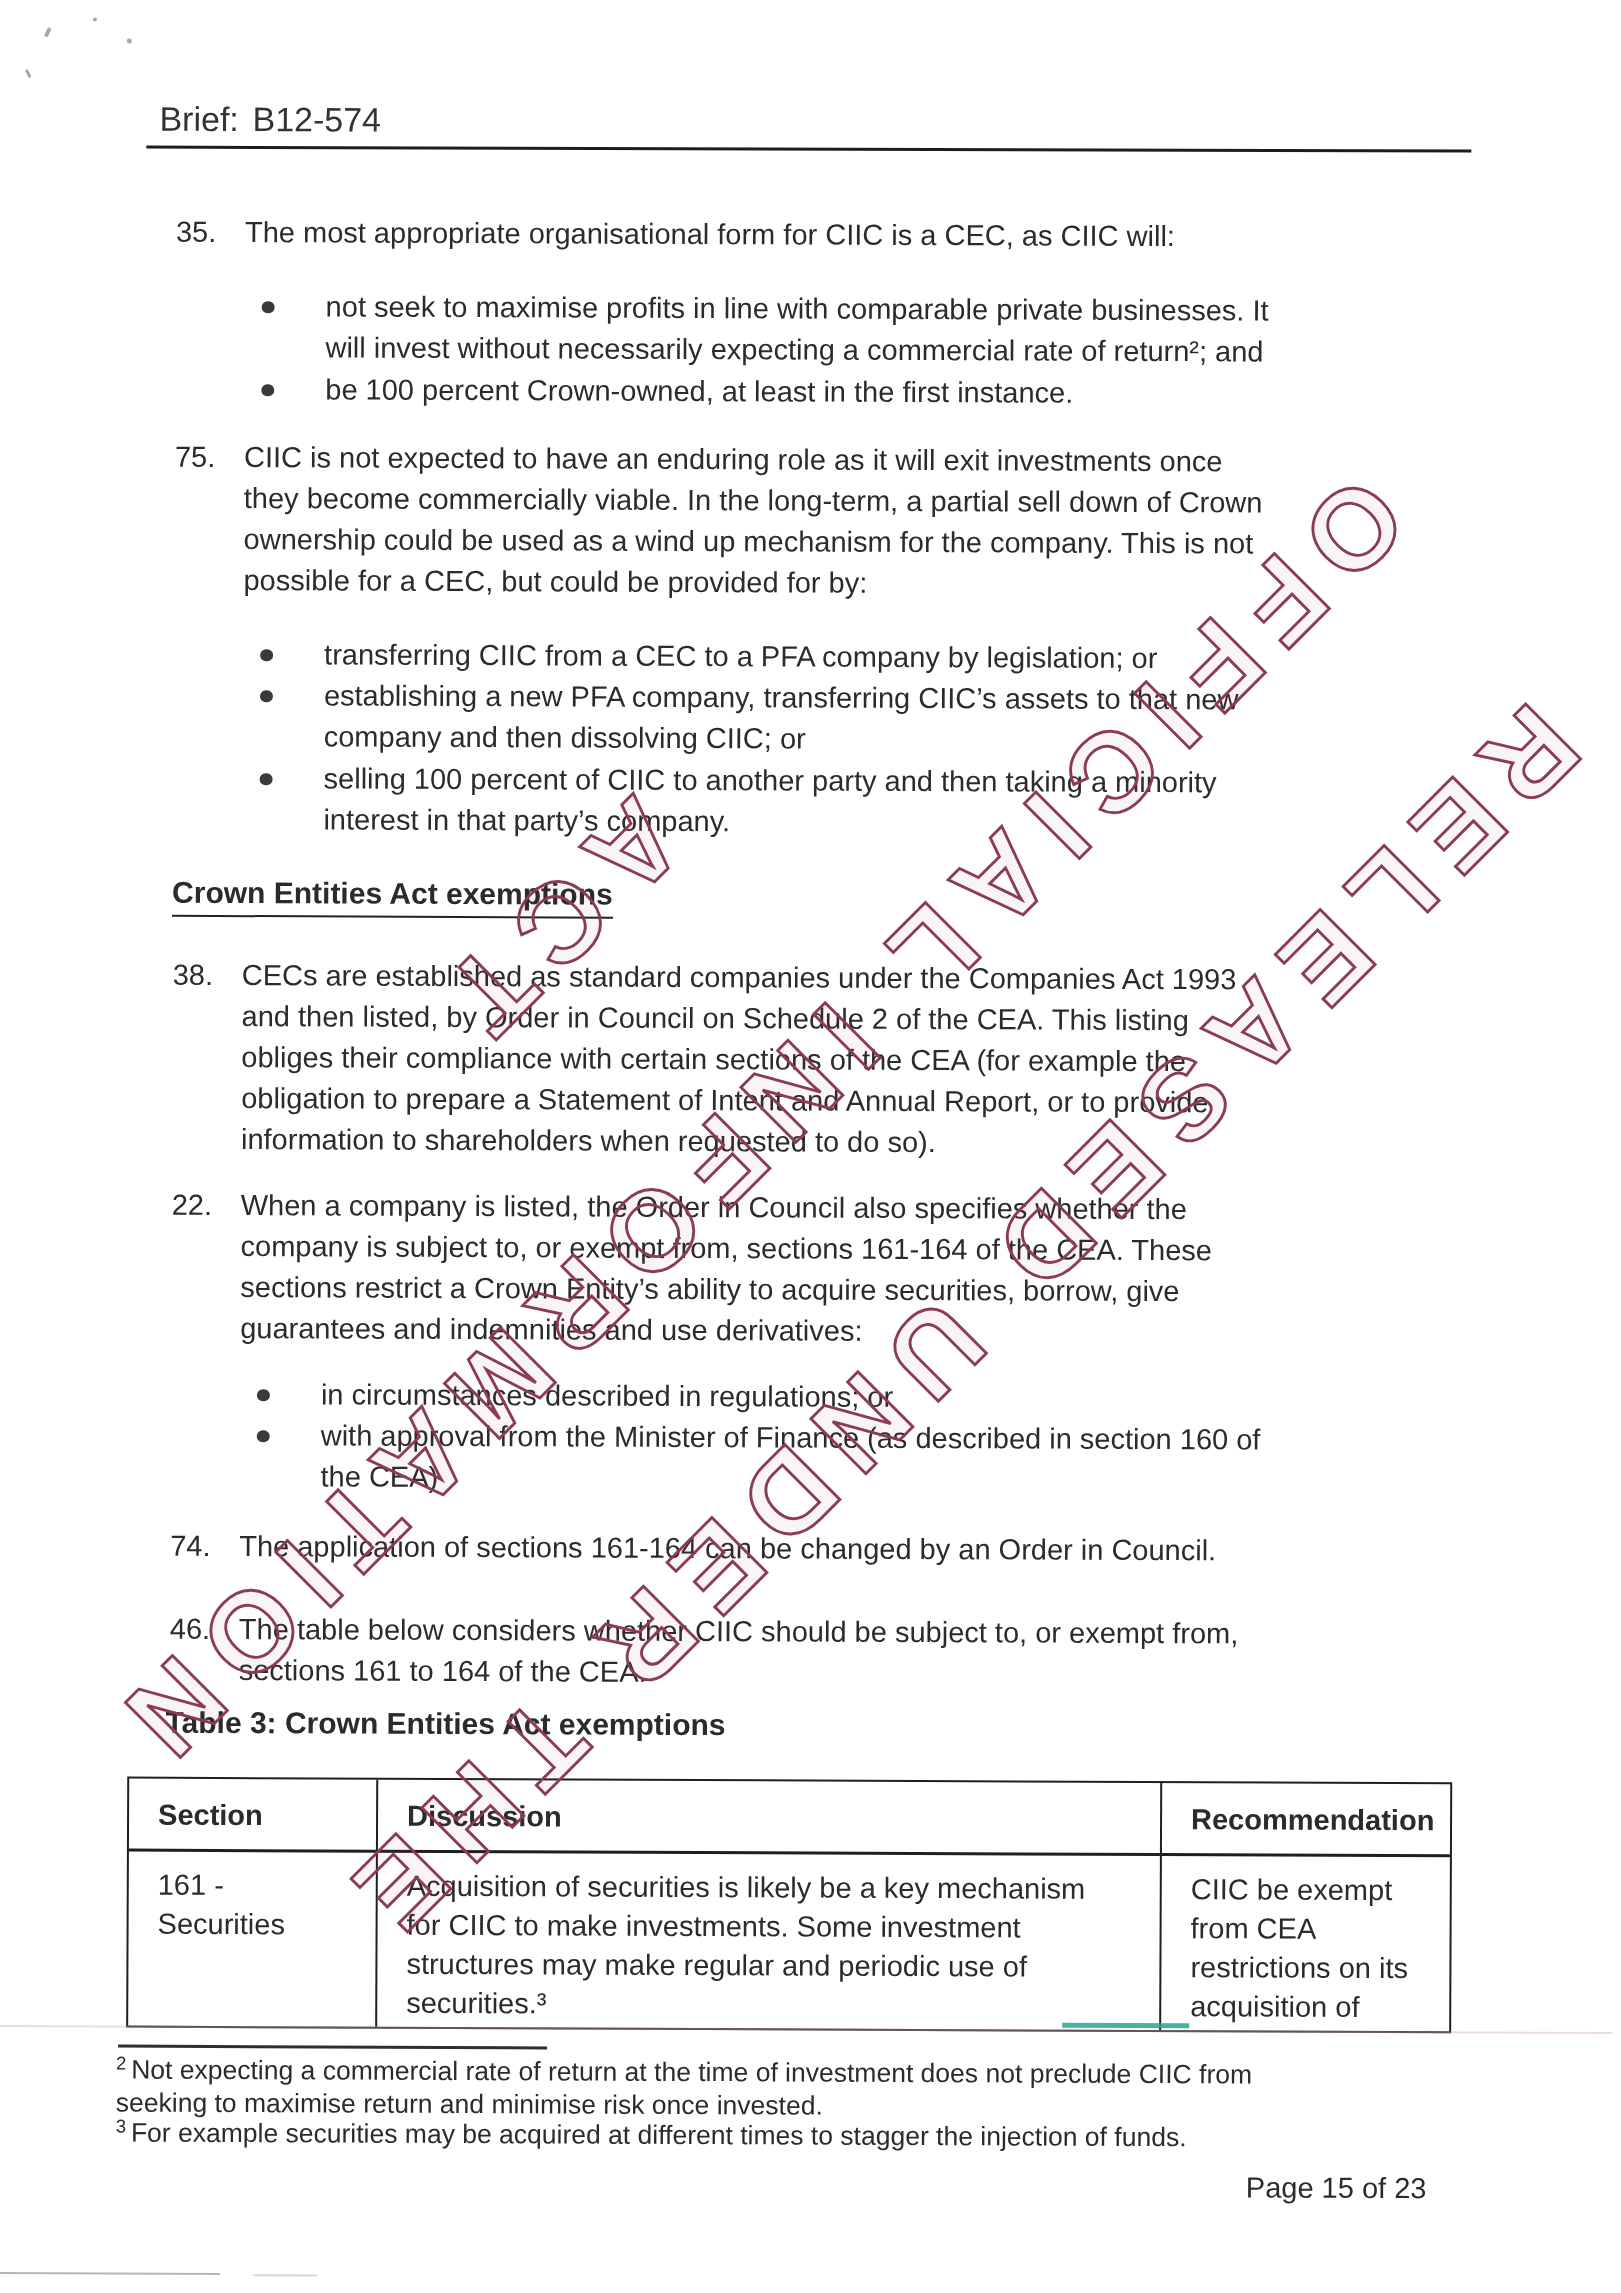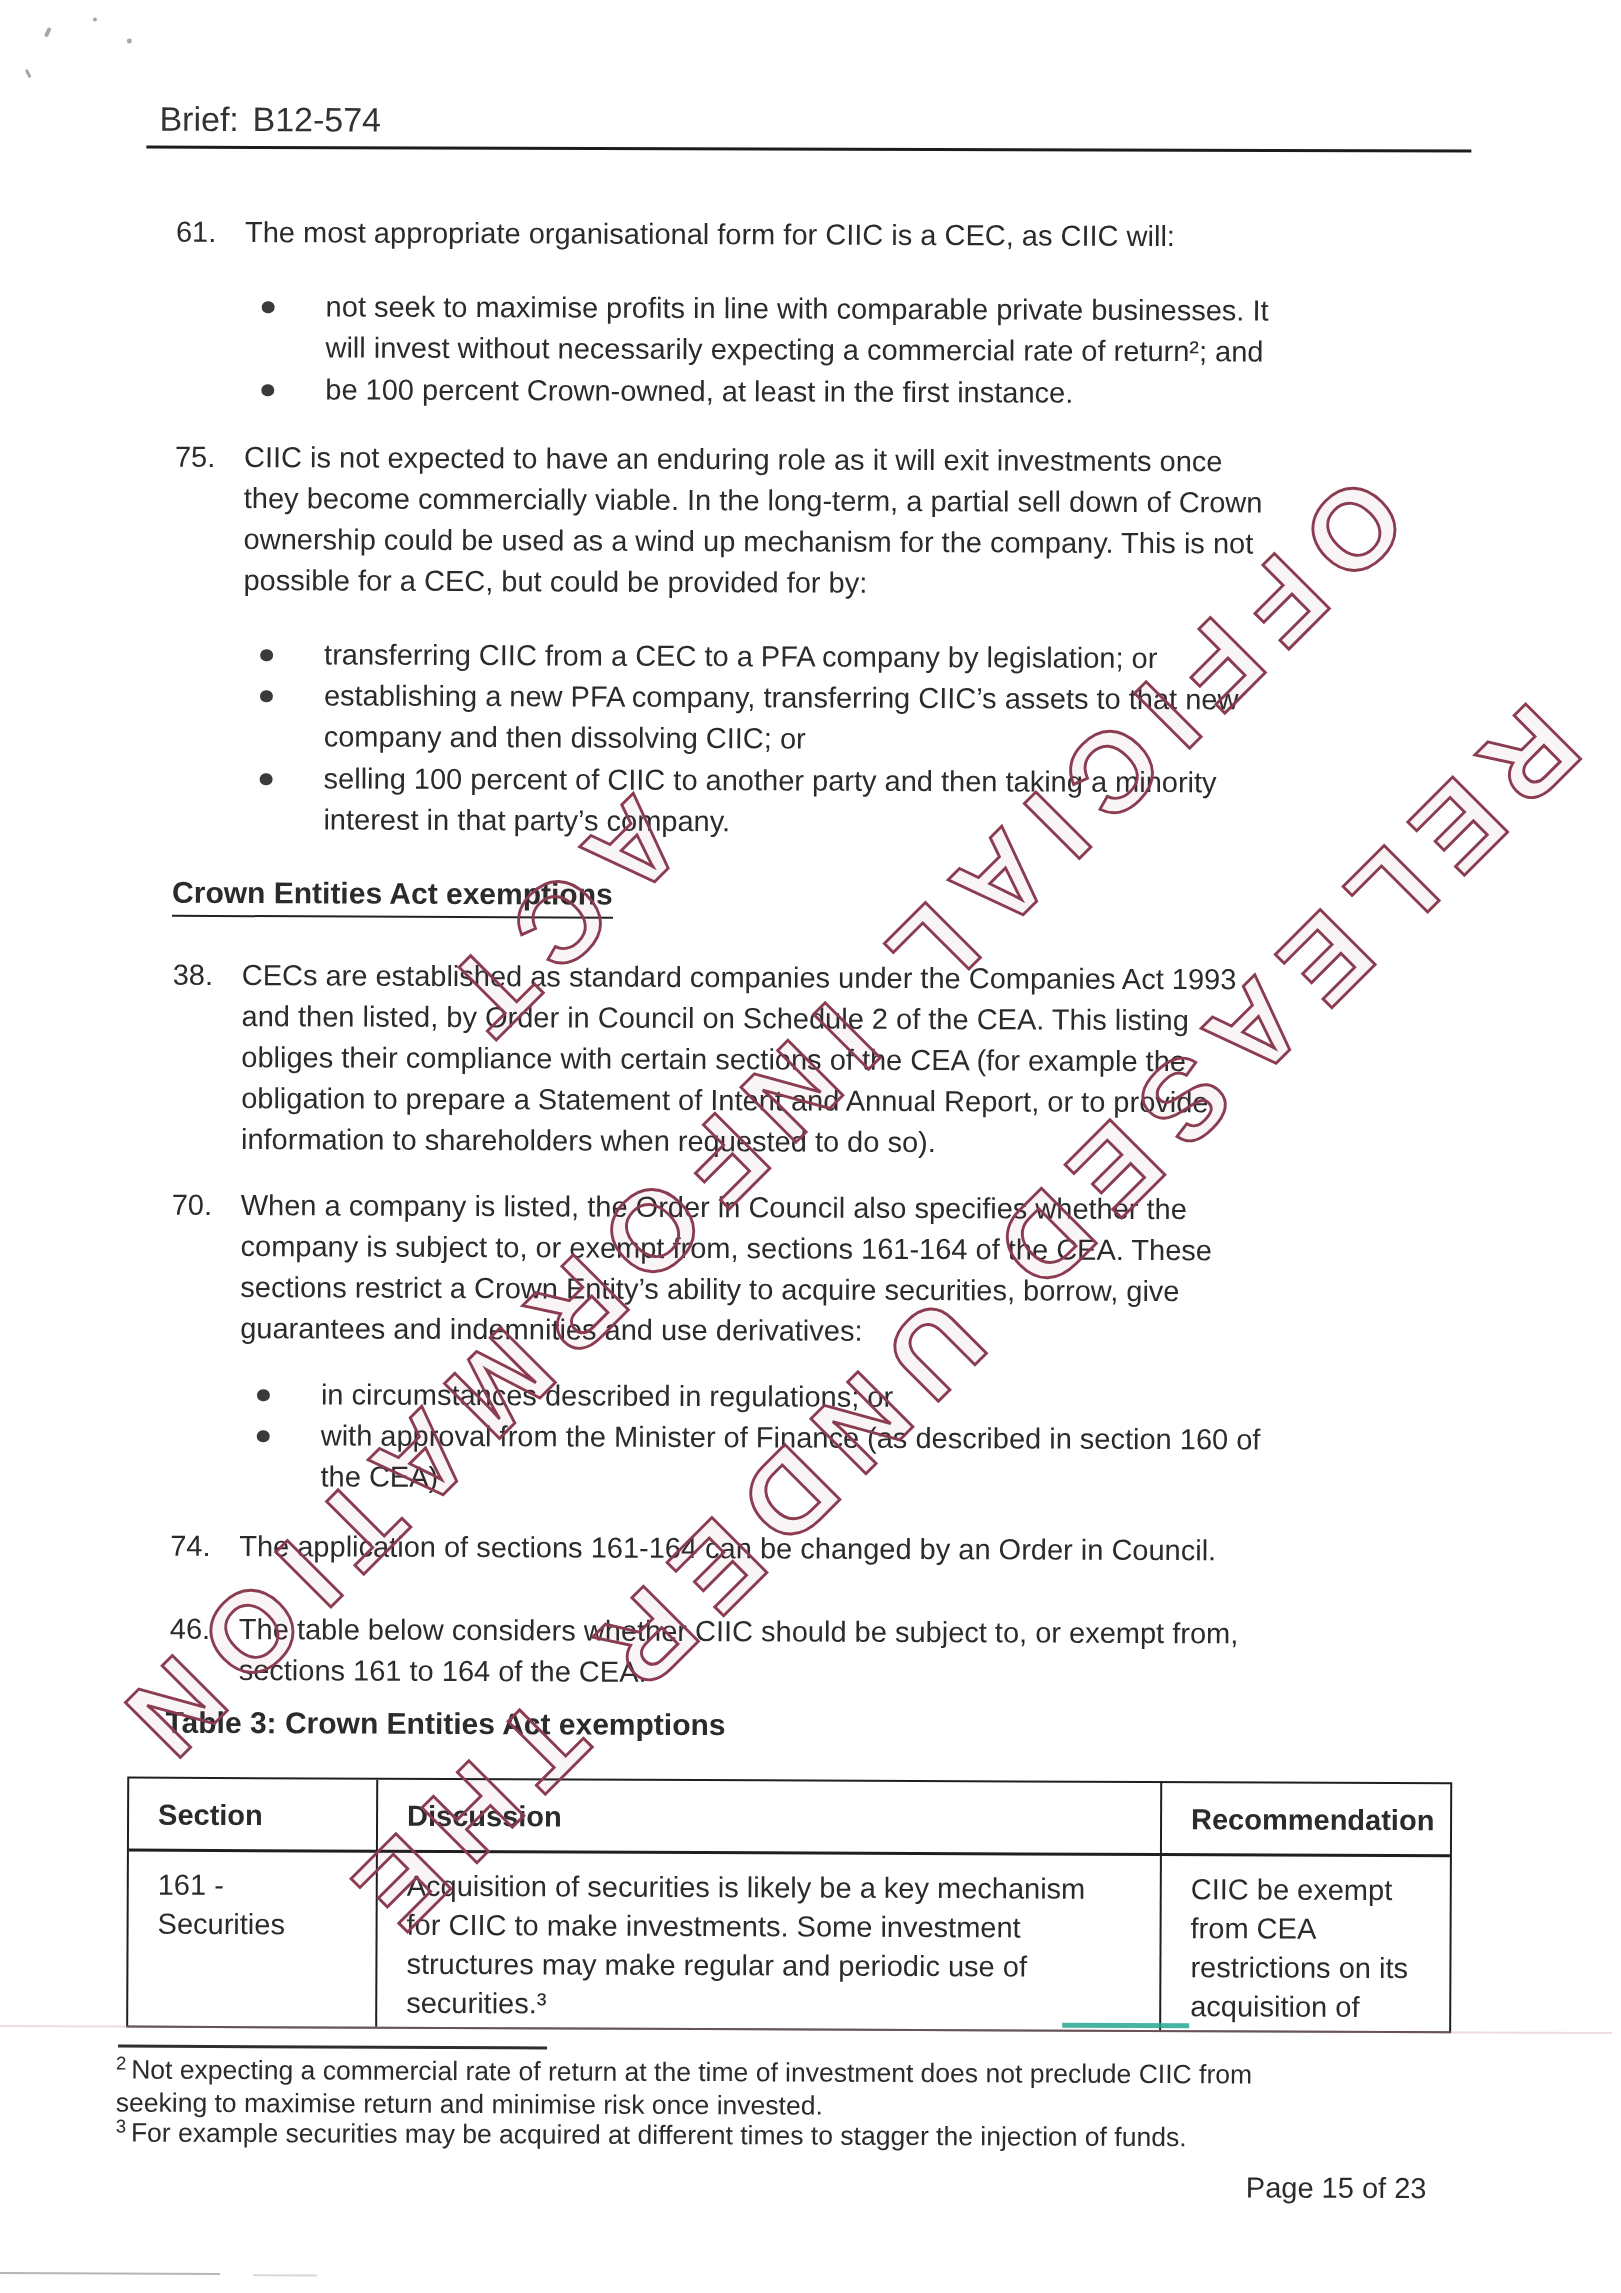--- a/index.html
+++ b/index.html
@@ -76,21 +76,21 @@
     <div class="speck" style="left:93px;top:16.7px;width:3.9px;height:3.9px;border-radius:50%;"></div>
     <div class="speck" style="left:127px;top:38px;width:4.9px;height:4.9px;border-radius:50%;"></div>
     <div class="speck" style="left:26.5px;top:69px;width:2.9px;height:8.8px;transform:rotate(-28deg);border-radius:2px;"></div>
 
     <div class="brief">
       <span>Brief:</span><span class="num">B12-574</span>
     </div>
     <div class="hrule"></div>
 
     <div class="para" style="top:211px;">
-      <span class="pnum">61.</span>
+      <span class="pnum">35.</span>
       <span class="ptext">The most appropriate organisational form for CIIC is a CEC, as CIIC will:</span>
     </div>
     <div class="brow" style="top:285px;">
       <span class="bdot"></span>
       <span class="btext">not seek to maximise profits in line with comparable private businesses. It
 will invest without necessarily expecting a commercial rate of return²; and</span>
     </div>
     <div class="brow" style="top:368px;">
       <span class="bdot"></span>
       <span class="btext">be 100 percent Crown-owned, at least in the first instance.</span>
@@ -123,21 +123,21 @@
     <div class="para" style="top:954px;">
       <span class="pnum">38.</span>
       <span class="ptext">CECs are established as standard companies under the Companies Act 1993
 and then listed, by Order in Council on Schedule 2 of the CEA. This listing
 obliges their compliance with certain sections of the CEA (for example the
 obligation to prepare a Statement of Intent and Annual Report, or to provide
 information to shareholders when requested to do so).</span>
     </div>
 
     <div class="para" style="top:1184px;">
-      <span class="pnum">70.</span>
+      <span class="pnum">22.</span>
       <span class="ptext">When a company is listed, the Order in Council also specifies whether the
 company is subject to, or exempt from, sections 161-164 of the CEA. These
 sections restrict a Crown Entity’s ability to acquire securities, borrow, give
 guarantees and indemnities and use derivatives:</span>
     </div>
     <div class="brow" style="top:1373px;">
       <span class="bdot"></span>
       <span class="btext">in circumstances described in regulations; or</span>
     </div>
     <div class="brow" style="top:1414px;">

